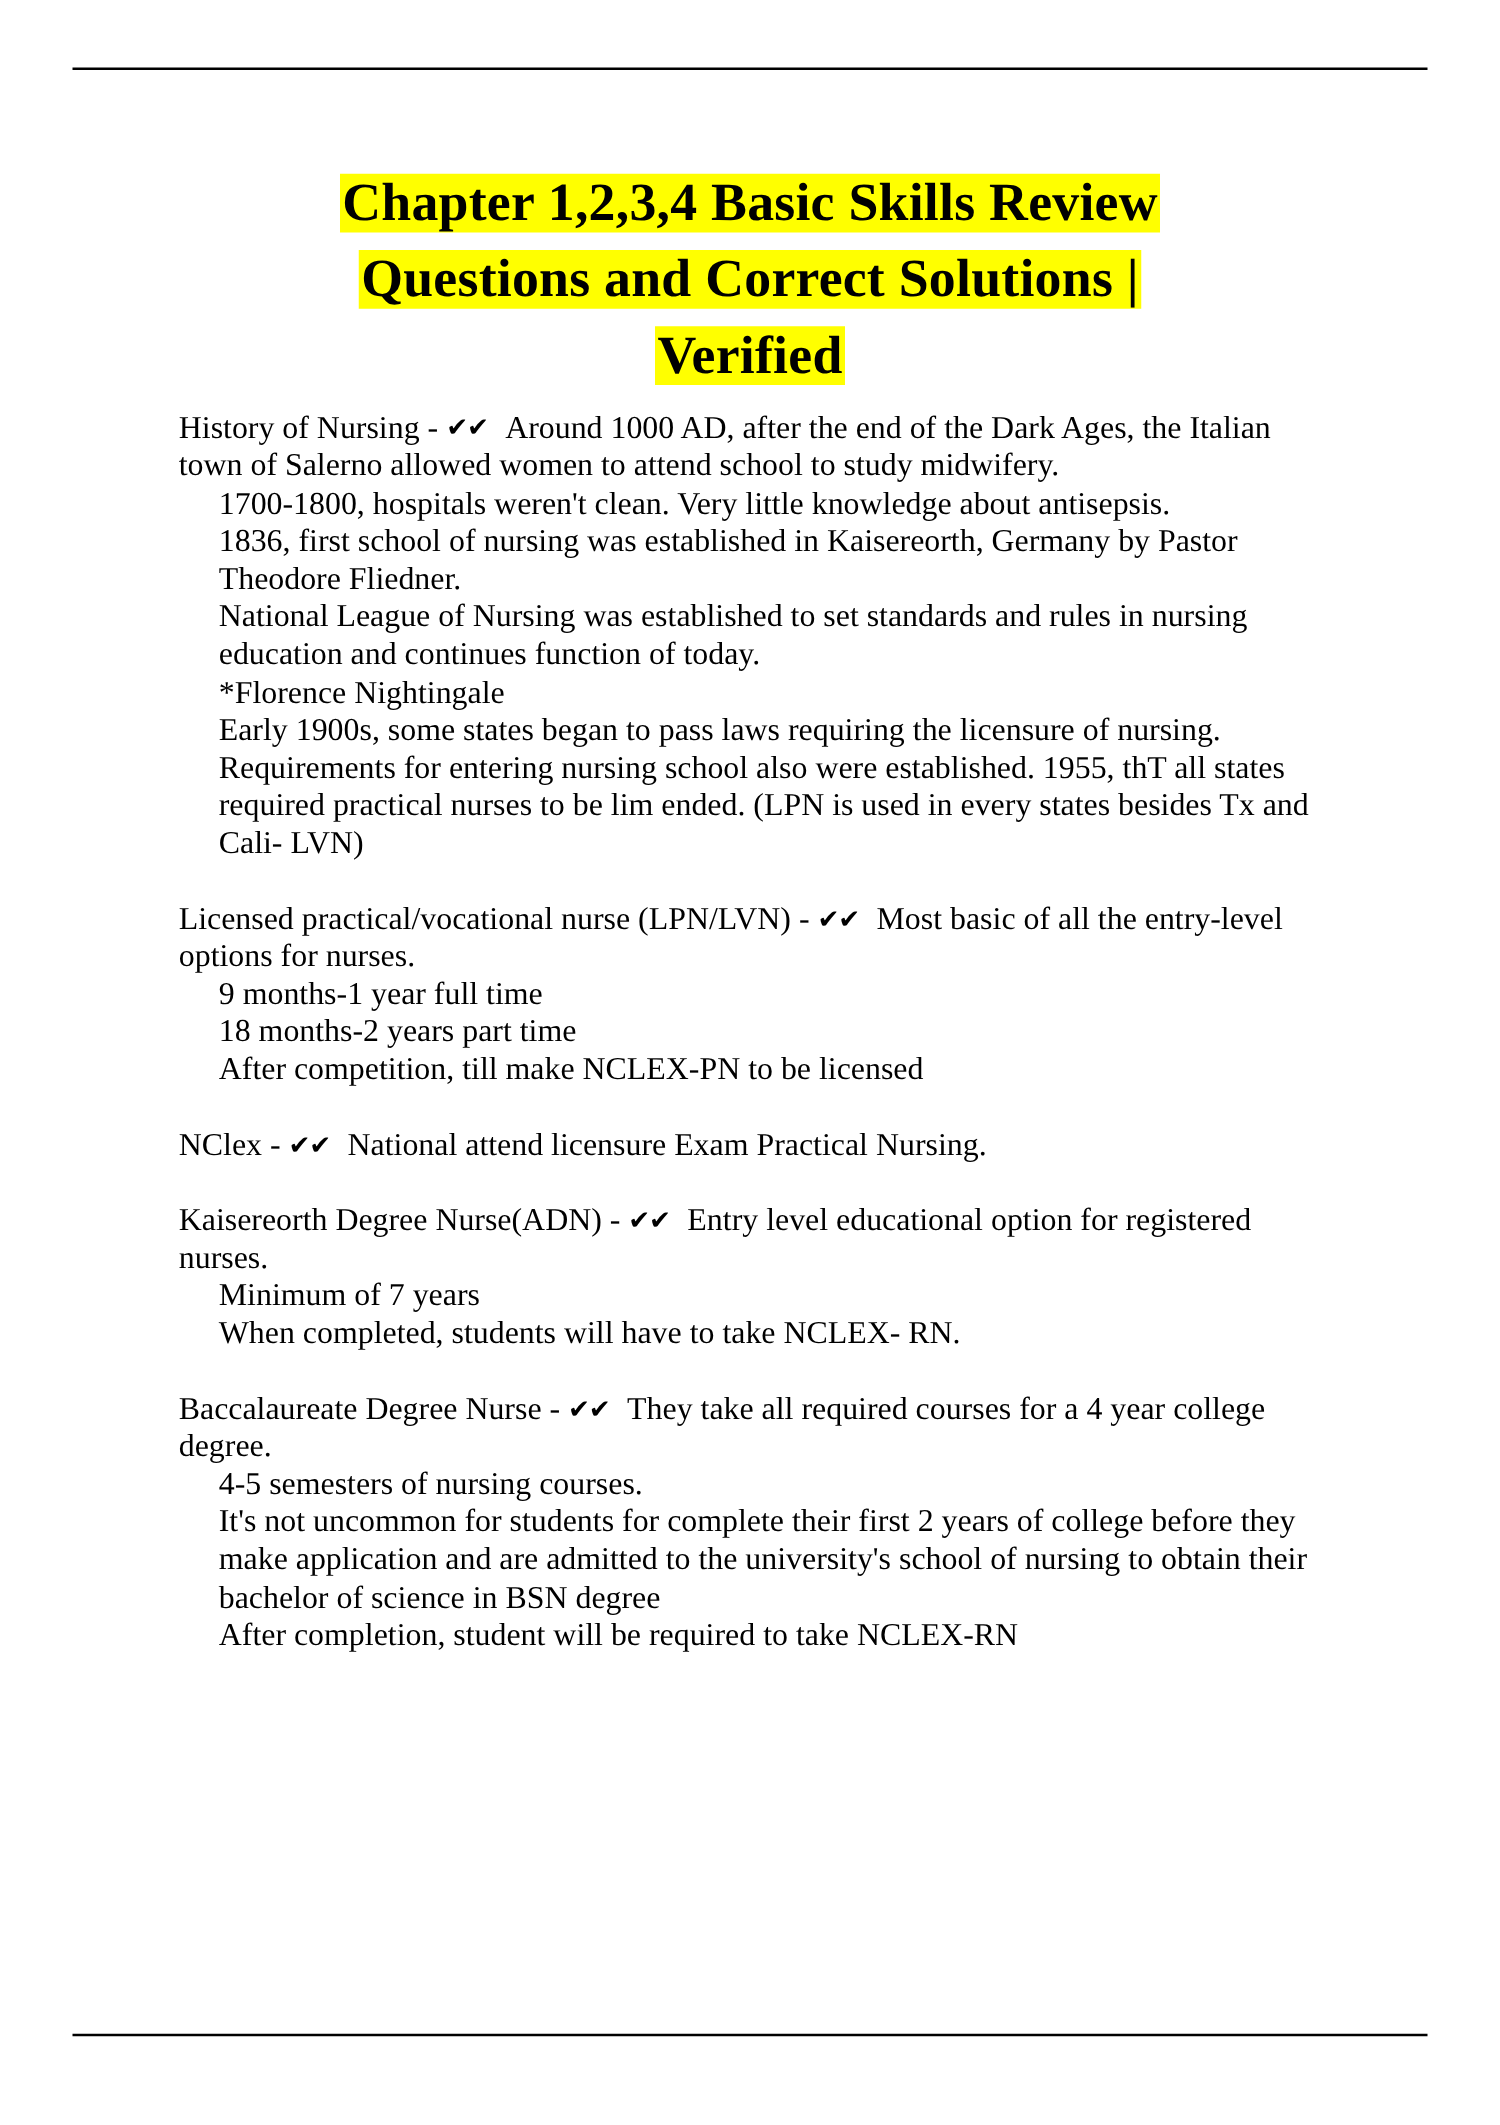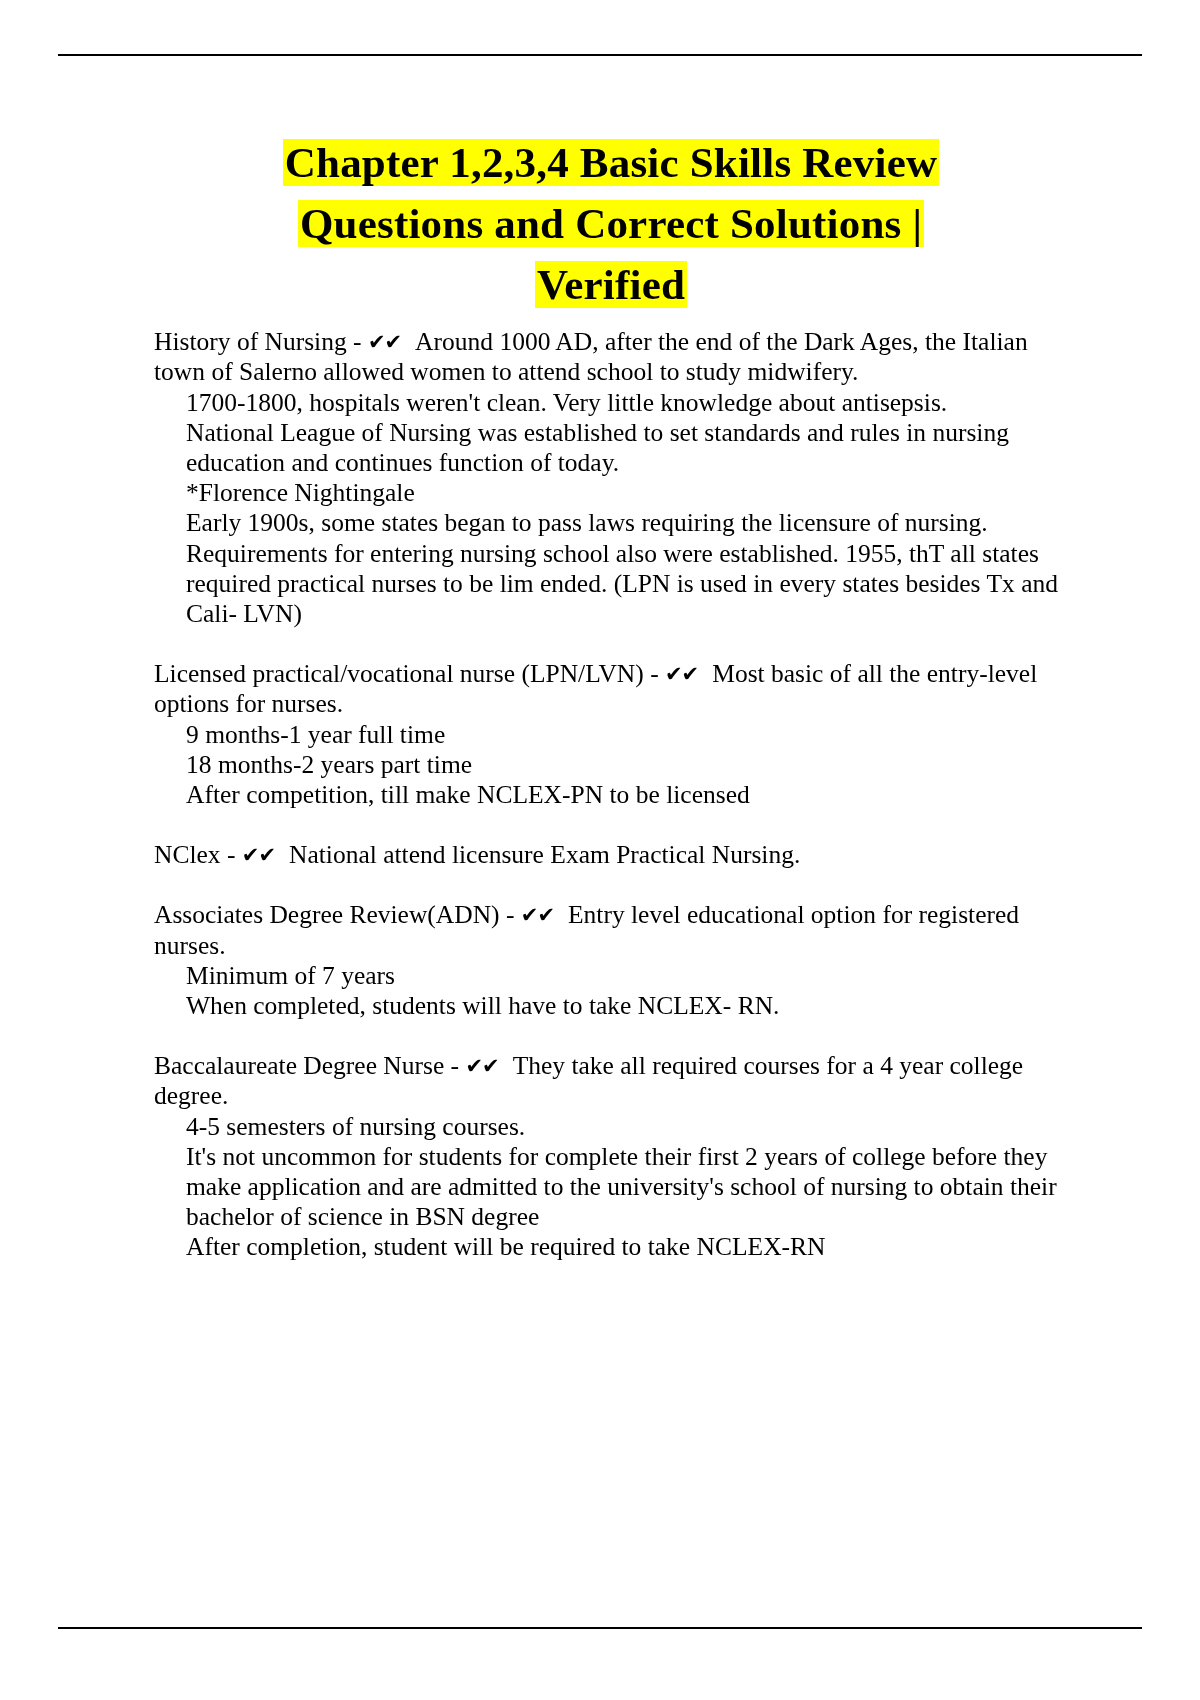--- a/index.html
+++ b/index.html
@@ -25,21 +25,21 @@
     left: 58px;
     right: 58px;
     height: 2px;
     background: #000000;
   }
   .rule-top { top: 54px; }
   .rule-bottom { top: 1627px; }
 
   .content {
     position: absolute;
-    left: 154px;
+    left: 143px;
     top: 132px;
     width: 914px;
   }
 
   .doc-title {
     margin: 0;
     font-size: 43px;
     line-height: 1.42;
     font-weight: bold;
     text-align: center;
@@ -94,20 +94,21 @@
       <span class="hl">Verified</span>
     </h1>
 
     <div class="body-block">
 
       <p class="para">
         <span class="term">History of Nursing -</span>
         <span class="checks">✔✔</span><span class="gap"></span><span>Around 1000 AD, after the end of the Dark Ages, the Italian town of Salerno allowed women to attend school to study midwifery.</span>
       </p>
       <p class="para"><span>1700-1800, hospitals weren't clean. Very little knowledge about antisepsis.</span></p>
+      <p class="para"><span>1836, first school of nursing was established in Kaisereorth, Germany by Pastor Theodore Fliedner.</span></p>
       <p class="para"><span>National League of Nursing was established to set standards and rules in nursing education and continues function of today.</span></p>
       <p class="para"><span>*Florence Nightingale</span></p>
       <p class="para"><span>Early 1900s, some states began to pass laws requiring the licensure of nursing. Requirements for entering nursing school also were established. 1955, thT all states required practical nurses to be lim ended. (LPN is used in every states besides Tx and Cali- LVN)</span></p>
 
       <div class="spacer"></div>
 
       <p class="para">
         <span class="term">Licensed practical/vocational nurse (LPN/LVN) -</span>
         <span class="checks">✔✔</span><span class="gap"></span><span>Most basic of all the entry-level options for nurses.</span>
       </p>
@@ -118,21 +119,21 @@
       <div class="spacer"></div>
 
       <p class="para">
         <span class="term">NClex -</span>
         <span class="checks">✔✔</span><span class="gap"></span><span>National attend licensure Exam Practical Nursing.</span>
       </p>
 
       <div class="spacer"></div>
 
       <p class="para">
-        <span class="term">Associates Degree Review(ADN) -</span>
+        <span class="term">Kaisereorth Degree Nurse(ADN) -</span>
         <span class="checks">✔✔</span><span class="gap"></span><span>Entry level educational option for registered nurses.</span>
       </p>
       <p class="para"><span>Minimum of 7 years</span></p>
       <p class="para"><span>When completed, students will have to take NCLEX- RN.</span></p>
 
       <div class="spacer"></div>
 
       <p class="para">
         <span class="term">Baccalaureate Degree Nurse -</span>
         <span class="checks">✔✔</span><span class="gap"></span><span>They take all required courses for a 4 year college degree.</span>

